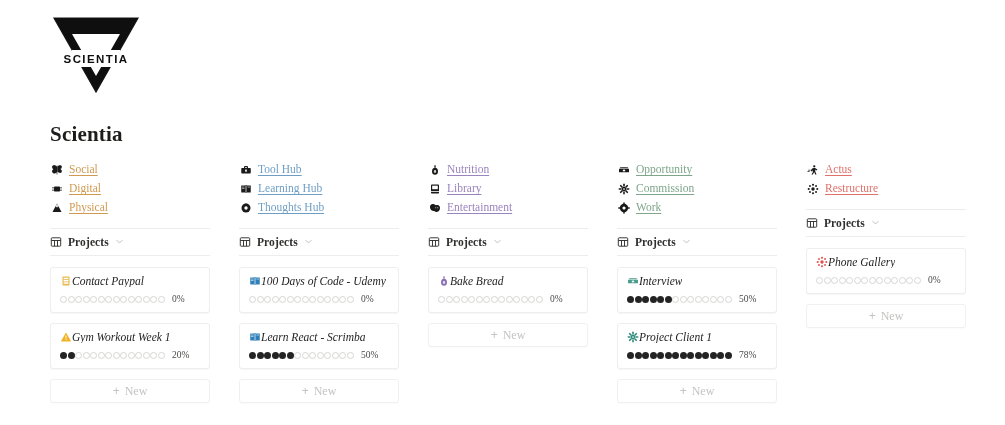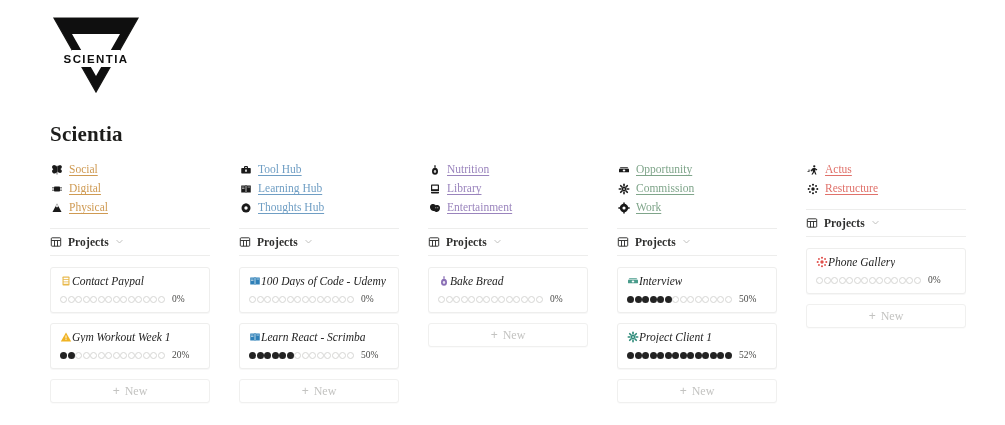--- a/index.html
+++ b/index.html
@@ -670,21 +670,21 @@
                 <span class="dot full"></span>
                 <span class="dot full"></span>
                 <span class="dot full"></span>
                 <span class="dot full"></span>
                 <span class="dot full"></span>
                 <span class="dot full"></span>
                 <span class="dot full"></span>
                 <span class="dot full"></span>
                 <span class="dot full"></span>
               </span>
-              <span class="pct">52%</span>
+              <span class="pct">78%</span>
             </div>
           </div>
           <div class="new-btn">
             <span class="new-plus">+</span>
             <span class="new-label">New</span>
           </div>
         </div>
       </div>
       <div class="column c-red">
         <div class="link-row">

